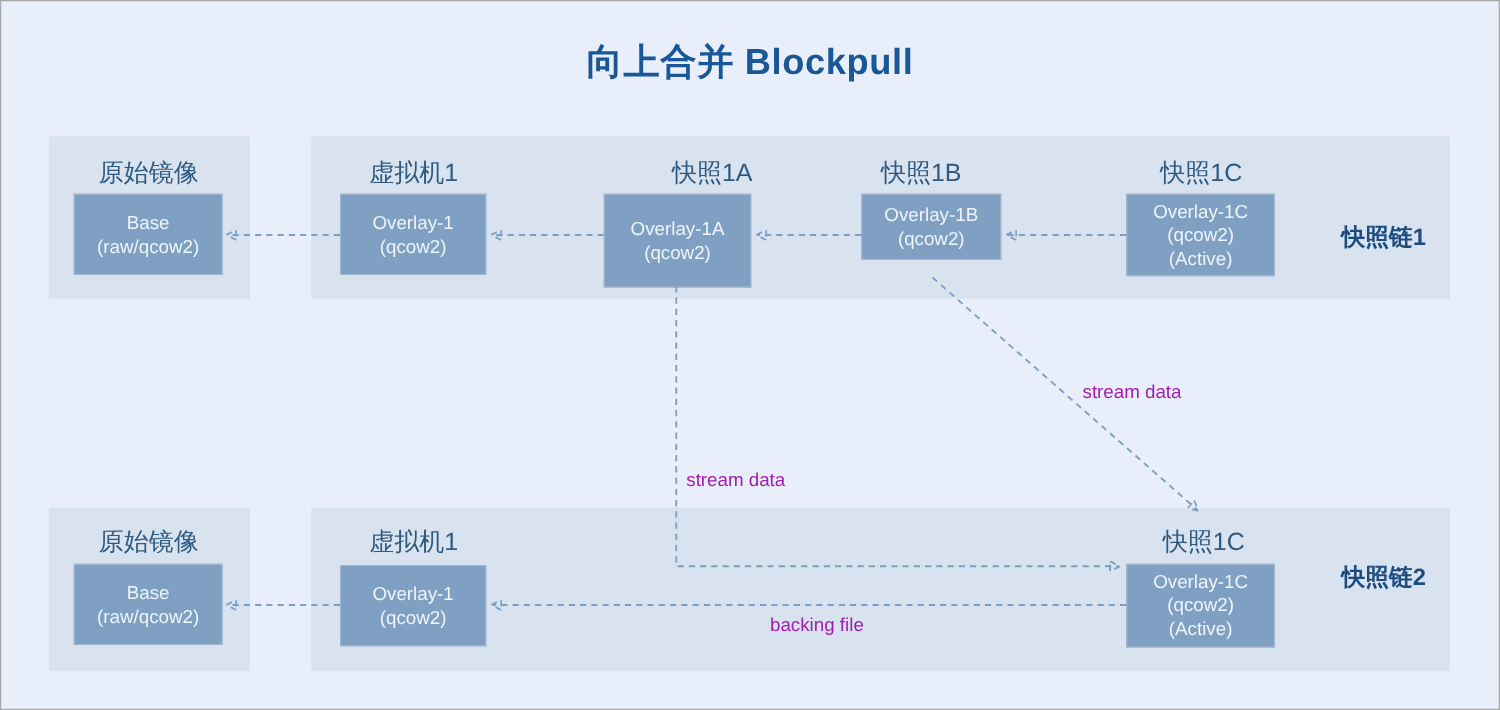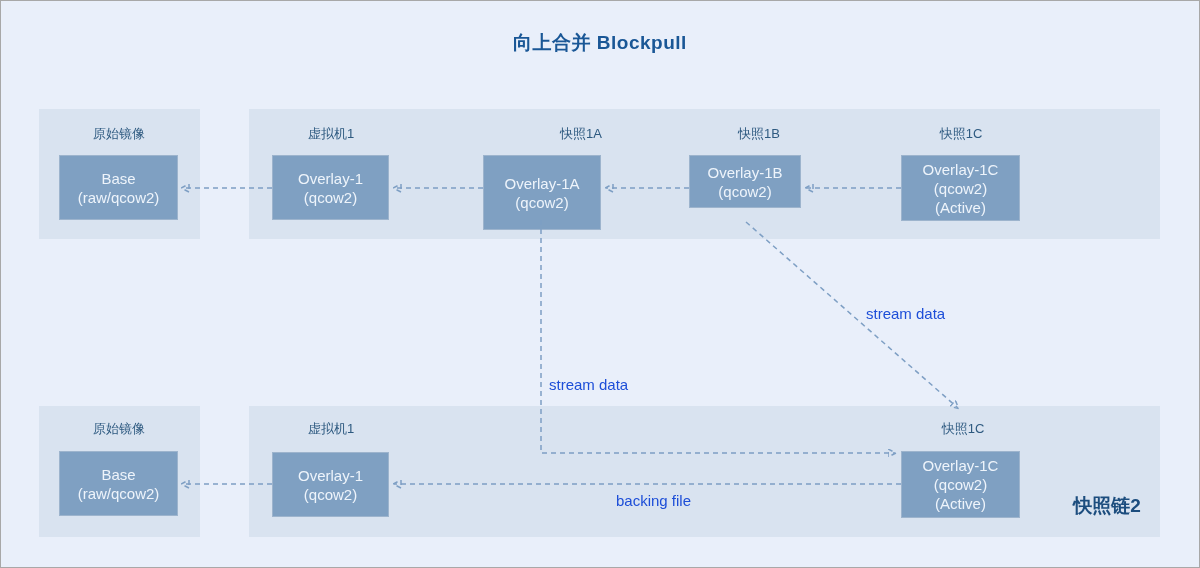--- a/index.html
+++ b/index.html
@@ -2,42 +2,42 @@
 <html><head>
 <meta charset="utf-8">
 <style>
   html,body{margin:0;padding:0;background:#ffffff;font-family:"Liberation Sans","DejaVu Sans",sans-serif;}
   .canvas{
     position:relative;width:1198px;height:566px;background:#e9effa;
     border:1px solid #a8a8a8;overflow:hidden;
   }
   .title{
     position:absolute;left:0;right:0;top:29px;text-align:center;
-    font-size:19px;font-weight:bold;color:#1a5796;letter-spacing:0.5px;
+    font-size:29px;font-weight:bold;color:#1a5796;letter-spacing:0.5px;
   }
   .panel{position:absolute;background:#d9e3f0;}
   .panel-top-left{left:38px;top:108px;width:161px;height:130px;}
   .panel-chain1{left:248px;top:108px;width:911px;height:130px;}
   .panel-bottom-left{left:38px;top:405px;width:161px;height:131px;}
   .panel-chain2{left:248px;top:405px;width:911px;height:131px;}
   .node-label{
     position:absolute;width:120px;text-align:center;
-    font-size:13px;color:#2e5a80;
+    font-size:20px;color:#2e5a80;
   }
   .node-box{
     position:absolute;background:#7fa0c2;border:1px solid #9db4cd;box-sizing:border-box;
     display:flex;flex-direction:column;align-items:center;justify-content:center;
     color:#eef4fb;font-size:15px;line-height:19px;text-align:center;
   }
   .chain-name{
     position:absolute;width:130px;text-align:center;
     font-size:19px;font-weight:bold;color:#1c4d7e;
   }
   .annotation{
-    position:absolute;font-size:15px;color:#1d4ed8;white-space:nowrap;
+    position:absolute;font-size:15px;color:#a21caf;white-space:nowrap;
   }
   .arrow-layer{position:absolute;left:0;top:0;pointer-events:none;}
   .arrow-layer path, .arrow-layer line, .arrow-layer polyline{
     fill:none;stroke:#7e9fc4;stroke-width:1.5;stroke-dasharray:5 4;
   }
 </style>
 </head>
 <body>
 
 <div class="canvas">
@@ -45,21 +45,21 @@
   <div class="title">向上合并 Blockpull</div>
 
   <div class="panel panel-top-left"></div>
   <div class="panel panel-chain1"></div>
   <div class="panel panel-bottom-left"></div>
   <div class="panel panel-chain2"></div>
 
   <div class="node-label" style="left:58px;top:124px;">原始镜像</div>
   <div class="node-label" style="left:270px;top:124px;">虚拟机1</div>
   <div class="node-label" style="left:481px;top:124px;text-align:right;">快照1A</div>
-  <div class="node-label" style="left:698px;top:124px;">快照1B</div>
+  <div class="node-label" style="left:676px;top:124px;">快照1B</div>
   <div class="node-label" style="left:900px;top:124px;">快照1C</div>
 
   <div class="node-box" style="left:58px;top:154px;width:119px;height:65px;">
     <div>Base</div>
     <div>(raw/qcow2)</div>
   </div>
   <div class="node-box" style="left:271px;top:154px;width:117px;height:65px;">
     <div>Overlay-1</div>
     <div>(qcow2)</div>
   </div>
@@ -70,40 +70,41 @@
   <div class="node-box" style="left:688px;top:154px;width:112px;height:53px;">
     <div>Overlay-1B</div>
     <div>(qcow2)</div>
   </div>
   <div class="node-box" style="left:900px;top:154px;width:119px;height:66px;">
     <div>Overlay-1C</div>
     <div>(qcow2)</div>
     <div>(Active)</div>
   </div>
 
+  <div class="chain-name" style="left:1041px;top:176px;">快照链1</div>
 
   <div class="node-label" style="left:58px;top:419px;">原始镜像</div>
   <div class="node-label" style="left:270px;top:419px;">虚拟机1</div>
   <div class="node-label" style="left:902px;top:419px;">快照1C</div>
 
   <div class="node-box" style="left:58px;top:450px;width:119px;height:65px;">
     <div>Base</div>
     <div>(raw/qcow2)</div>
   </div>
   <div class="node-box" style="left:271px;top:451px;width:117px;height:65px;">
     <div>Overlay-1</div>
     <div>(qcow2)</div>
   </div>
   <div class="node-box" style="left:900px;top:450px;width:119px;height:67px;">
     <div>Overlay-1C</div>
     <div>(qcow2)</div>
     <div>(Active)</div>
   </div>
 
-  <div class="chain-name" style="left:1041px;top:492px;">快照链2</div>
+  <div class="chain-name" style="left:1041px;top:448px;">快照链2</div>
 
   <div class="annotation" style="left:548px;top:375px;">stream data</div>
   <div class="annotation" style="left:865px;top:304px;">stream data</div>
   <div class="annotation" style="left:615px;top:491px;text-align:right;">backing file</div>
 
   <svg class="arrow-layer" width="1198" height="566">
     <defs>
       <marker id="arr" markerWidth="9" markerHeight="9" refX="7.5" refY="4.5" orient="auto" markerUnits="userSpaceOnUse">
         <path d="M0.5,0.5 L8.5,4.5 L0.5,8.5 z" fill="#7e9fc4" stroke="none"></path>
       </marker>

